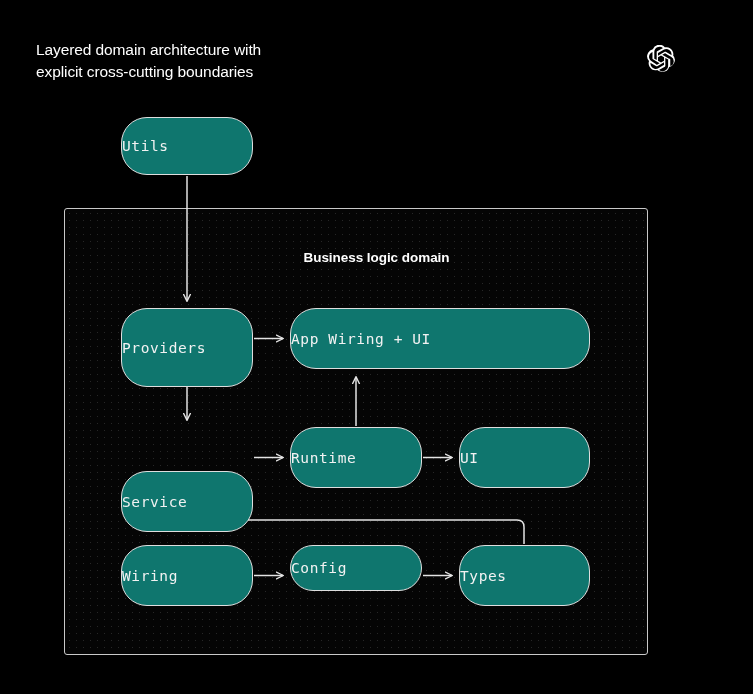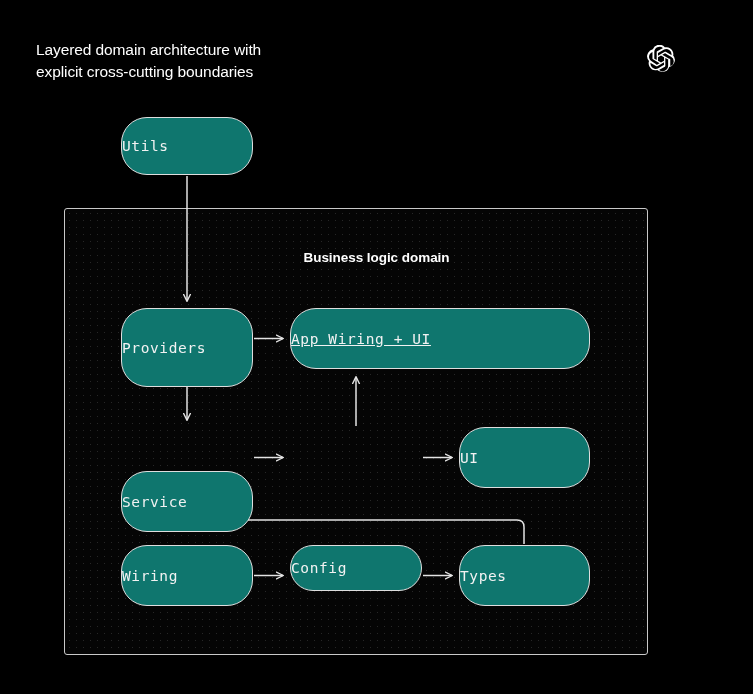--- a/index.html
+++ b/index.html
@@ -38,21 +38,21 @@
   
   .node{
     position:absolute;box-sizing:border-box;
     border:1.6px solid #dedede;border-radius:26px;background:#0f766e;
     display:flex;align-items:center;justify-content:flex-start;
     color:#f2f2f2;font-family:"DejaVu Sans Mono","Liberation Mono",monospace;
     font-size:14.5px;letter-spacing:0.6px;
   }
   #n-utils   {left:121px;top:117px;width:132px;height:58px;}
   #n-prov    {left:121px;top:308px;width:132px;height:79px;}
-  #n-appwire {left:290px;top:308px;width:300px;height:61px;text-decoration:underline;}
+  #n-appwire {left:290px;top:308px;width:300px;height:61px;}
   #n-service {left:121px;top:427px;width:132px;height:61px;margin-top:44px;}
   #n-runtime {left:290px;top:427px;width:132px;height:61px;}
   #n-ui      {left:459px;top:427px;width:131px;height:61px;}
   #n-types   {left:121px;top:545px;width:132px;height:61px;}
   #n-config  {left:290px;top:545px;width:132px;height:46px;}
   #n-repo    {left:459px;top:545px;width:131px;height:61px;}
 
   
   #edges{position:absolute;inset:0;width:753px;height:694px;pointer-events:none;}
 </style>
@@ -108,20 +108,23 @@
   </div>
   <div class="node" id="n-prov">
     <span>Providers</span>
   </div>
   <div class="node" id="n-appwire">
     <span>App Wiring + UI</span>
   </div>
   <div class="node" id="n-service">
     <span>Service</span>
   </div>
+  <div class="node" id="n-runtime">
+    <span>Runtime</span>
+  </div>
   <div class="node" id="n-ui">
     <span>UI</span>
   </div>
   <div class="node" id="n-types">
     <span>Wiring</span>
   </div>
   <div class="node" id="n-config">
     <span>Config</span>
   </div>
   <div class="node" id="n-repo">

